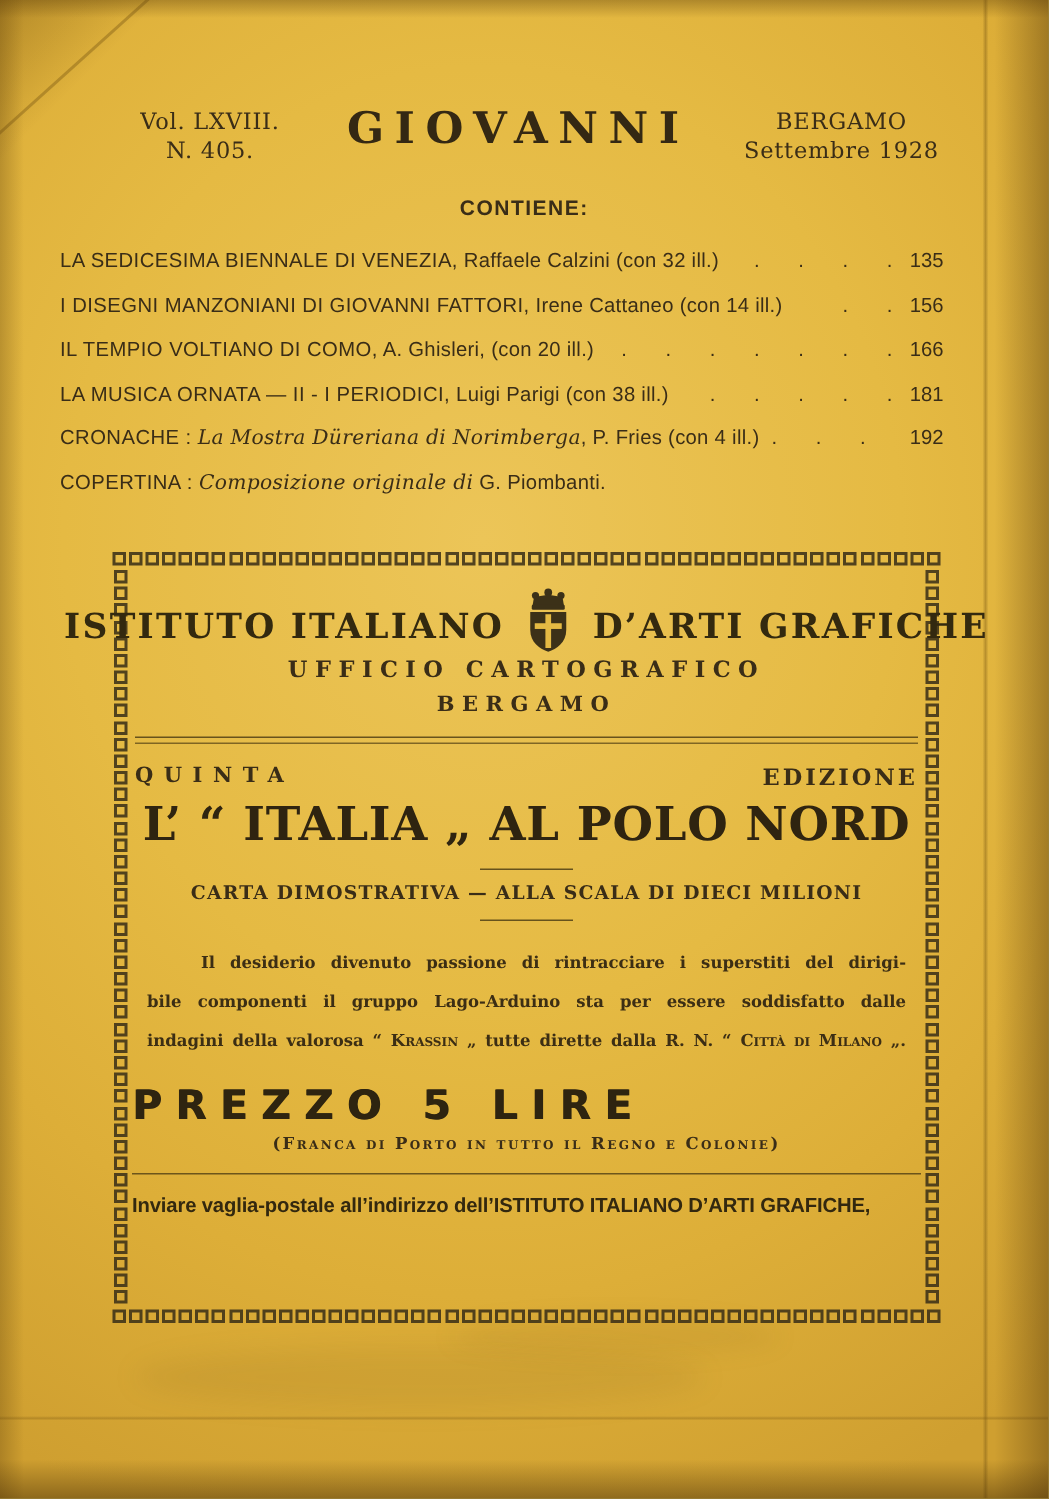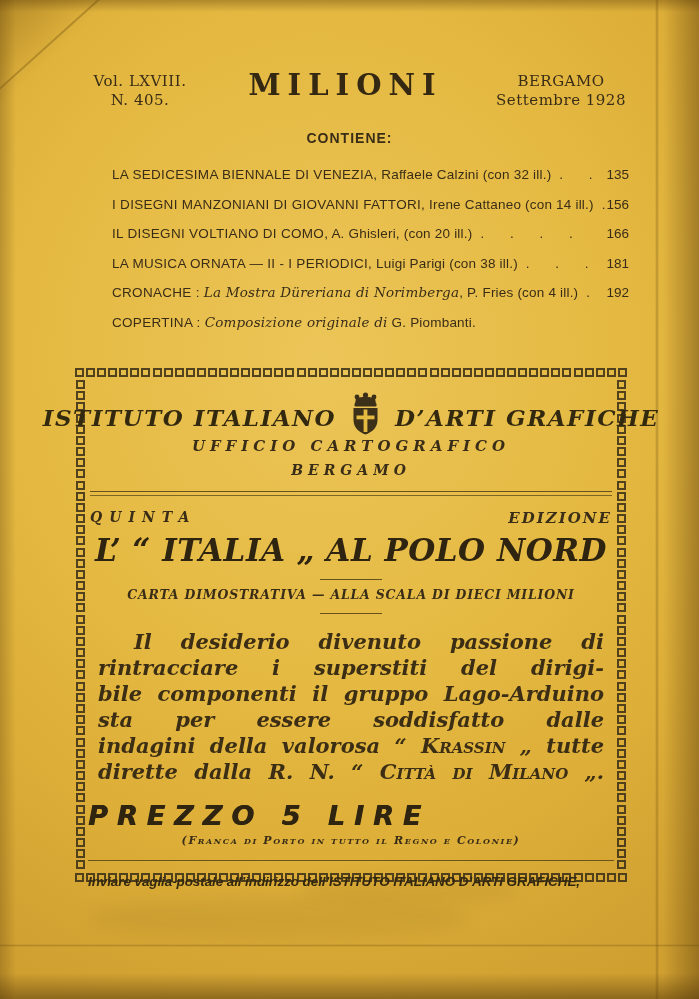--- a/index.html
+++ b/index.html
@@ -26,51 +26,51 @@
   
   .masthead{display:flex;align-items:flex-start;padding:72px 64px 0 76px;}
   .masthead .vol{width:128px;text-align:center;font-size:15px;line-height:19px;letter-spacing:.5px;}
   .masthead .mag{flex:1;text-align:center;font-size:29px;font-weight:600;letter-spacing:7px;margin-top:-4px;color:#342813;}
   .masthead .issue{width:148px;text-align:center;font-size:15px;line-height:19px;letter-spacing:.5px;}
 
   .contiene{ text-align:center;margin-top:20px;font-family:"Liberation Sans",sans-serif;
     font-size:14px;font-weight:bold;letter-spacing:1px;color:#3a2d17;}
 
   
-  .toc{margin:20px 70px 0 112px;}
+  .toc{margin:20px 70px 0 40px;}
   .toc-row{display:flex;align-items:baseline;height:29.5px;font-family:"Liberation Sans",sans-serif;font-size:13.5px;color:#3a2d17;}
   .toc-text{white-space:nowrap;letter-spacing:.2px;}
   .toc-lead{letter-spacing:.3px;}
   .toc-italic{font-family:"DejaVu Serif",serif;font-style:italic;font-size:13.5px;}
   .toc-dots{flex:1;min-width:0;overflow:hidden;text-align:right;white-space:nowrap;word-spacing:22px;padding:0 4px 0 8px;}
   .toc-page{width:30px;text-align:right;}
 
   
   .adbox{position:absolute;left:74px;top:366px;width:554px;height:518px;}
   .orn{position:absolute;display:flex;justify-content:space-between;align-items:center;}
   .orn i{display:block;width:5px;height:5px;border:2px solid #3c3118;opacity:.88;}
   .orn-top{left:1px;right:1px;top:1px;height:11px;}
   .orn-bottom{left:1px;right:1px;bottom:1px;height:11px;}
   .orn-left{left:1px;top:14px;bottom:14px;width:11px;flex-direction:column;}
   .orn-right{right:1px;top:14px;bottom:14px;width:11px;flex-direction:column;}
 
-  .ad-inner{position:absolute;left:14px;right:14px;top:12px;bottom:12px;font-style:italic;}
+  .ad-inner{position:absolute;left:14px;right:14px;top:12px;bottom:12px;}
   .ad-publisher{display:flex;justify-content:center;align-items:center;gap:13px;margin-top:20px;
     font-size:23px;font-weight:600;letter-spacing:1.5px;white-space:nowrap;color:#33290f;}
   .crest{width:33px;height:44px;margin-top:-6px;flex:0 0 auto;}
   .ad-office{text-align:center;margin-top:1px;font-size:15px;font-weight:600;letter-spacing:5px;}
   .ad-city{text-align:center;margin-top:7px;font-size:14px;font-weight:600;letter-spacing:5px;}
   .rule-double{margin:13px 2px 0 2px;height:3px;border-top:1px solid rgba(82,64,20,.85);border-bottom:1px solid rgba(82,64,20,.7);}
   .ad-edition{display:flex;justify-content:space-between;margin-top:13px;padding:0 2px;}
   .ad-edition .q{font-size:14px;font-weight:600;letter-spacing:7px;}
   .ad-edition .e{font-size:15px;font-weight:700;letter-spacing:2px;}
   .ad-title{text-align:center;margin-top:5px;font-size:31px;font-weight:700;letter-spacing:.5px;white-space:nowrap;color:#2f2410;}
   .rule-short{width:62px;margin:11px auto 0 auto;border-top:1.5px solid rgba(70,55,18,.8);}
   .ad-subtitle{text-align:center;margin-top:7px;font-size:12.5px;font-weight:700;letter-spacing:.8px;}
-  .ad-body{margin:15px 10px 0 10px;font-size:21px;font-weight:600;line-height:26px;color:#3c2e14;}
+  .ad-body{margin:15px 10px 0 10px;font-size:11px;font-weight:600;line-height:26px;color:#3c2e14;}
   .ad-body .line{text-align:justify;text-align-last:justify;}
   .ad-body .line.first{text-indent:0;}
   .ad-body .line.first::before{content:"";display:inline-block;width:36px;}
   .sc{font-variant:small-caps;font-variant-caps:small-caps;}
   .ad-price{text-align:left;margin-top:15px;font-family:"DejaVu Sans",sans-serif;font-size:27px;font-weight:bold;
     letter-spacing:9px;color:#2e2410;text-shadow:.6px 0 0 #2e2410;white-space:nowrap;}
   .ad-price-note{text-align:center;margin-top:3px;font-size:11px;font-weight:700;letter-spacing:1.6px;font-variant:small-caps;}
   .rule-full{margin:13px 0 0 0;border-top:1.5px solid rgba(70,55,18,.75);}
   .ad-order{margin-top:9px;font-family:"Liberation Sans",sans-serif;font-size:13.5px;font-weight:bold;
     letter-spacing:-.1px;line-height:23px;color:#33280f;white-space:nowrap;}
@@ -90,42 +90,42 @@
   <div class="edge edge-top"></div>
   <div class="edge edge-left"></div>
   <div class="edge edge-right"></div>
   <div class="edge edge-bottom"></div>
 
   <header class="masthead">
     <div class="vol">
       <div>Vol. LXVIII.</div>
       <div>N. 405.</div>
     </div>
-    <div class="mag">MILIONI</div>
+    <div class="mag">GIOVANNI</div>
     <div class="issue">
       <div>BERGAMO</div>
       <div>Settembre 1928</div>
     </div>
   </header>
 
   <div class="contiene">CONTIENE:</div>
 
   <div class="toc">
     <div class="toc-row">
       <span class="toc-text"><span class="toc-lead">LA SEDICESIMA BIENNALE DI VENEZIA,</span><span class="toc-italic"></span><span class="toc-rest"> Raffaele Calzini (con 32 ill.)</span></span>
       <span class="toc-dots">. . . .</span>
       <span class="toc-page">135</span>
     </div>
     <div class="toc-row">
       <span class="toc-text"><span class="toc-lead">I DISEGNI MANZONIANI DI GIOVANNI FATTORI,</span><span class="toc-italic"></span><span class="toc-rest"> Irene Cattaneo (con 14 ill.)</span></span>
       <span class="toc-dots">. .</span>
       <span class="toc-page">156</span>
     </div>
     <div class="toc-row">
-      <span class="toc-text"><span class="toc-lead">IL DISEGNI VOLTIANO DI COMO,</span><span class="toc-italic"></span><span class="toc-rest"> A. Ghisleri, (con 20 ill.)</span></span>
+      <span class="toc-text"><span class="toc-lead">IL TEMPIO VOLTIANO DI COMO,</span><span class="toc-italic"></span><span class="toc-rest"> A. Ghisleri, (con 20 ill.)</span></span>
       <span class="toc-dots">. . . . . . .</span>
       <span class="toc-page">166</span>
     </div>
     <div class="toc-row">
       <span class="toc-text"><span class="toc-lead">LA MUSICA ORNATA — II - I PERIODICI,</span><span class="toc-italic"></span><span class="toc-rest"> Luigi Parigi (con 38 ill.)</span></span>
       <span class="toc-dots">. . . . .</span>
       <span class="toc-page">181</span>
     </div>
     <div class="toc-row">
       <span class="toc-text"><span class="toc-lead">CRONACHE : </span><span class="toc-italic">La Mostra Düreriana di Norimberga</span><span class="toc-rest">, P. Fries (con 4 ill.)</span></span>

